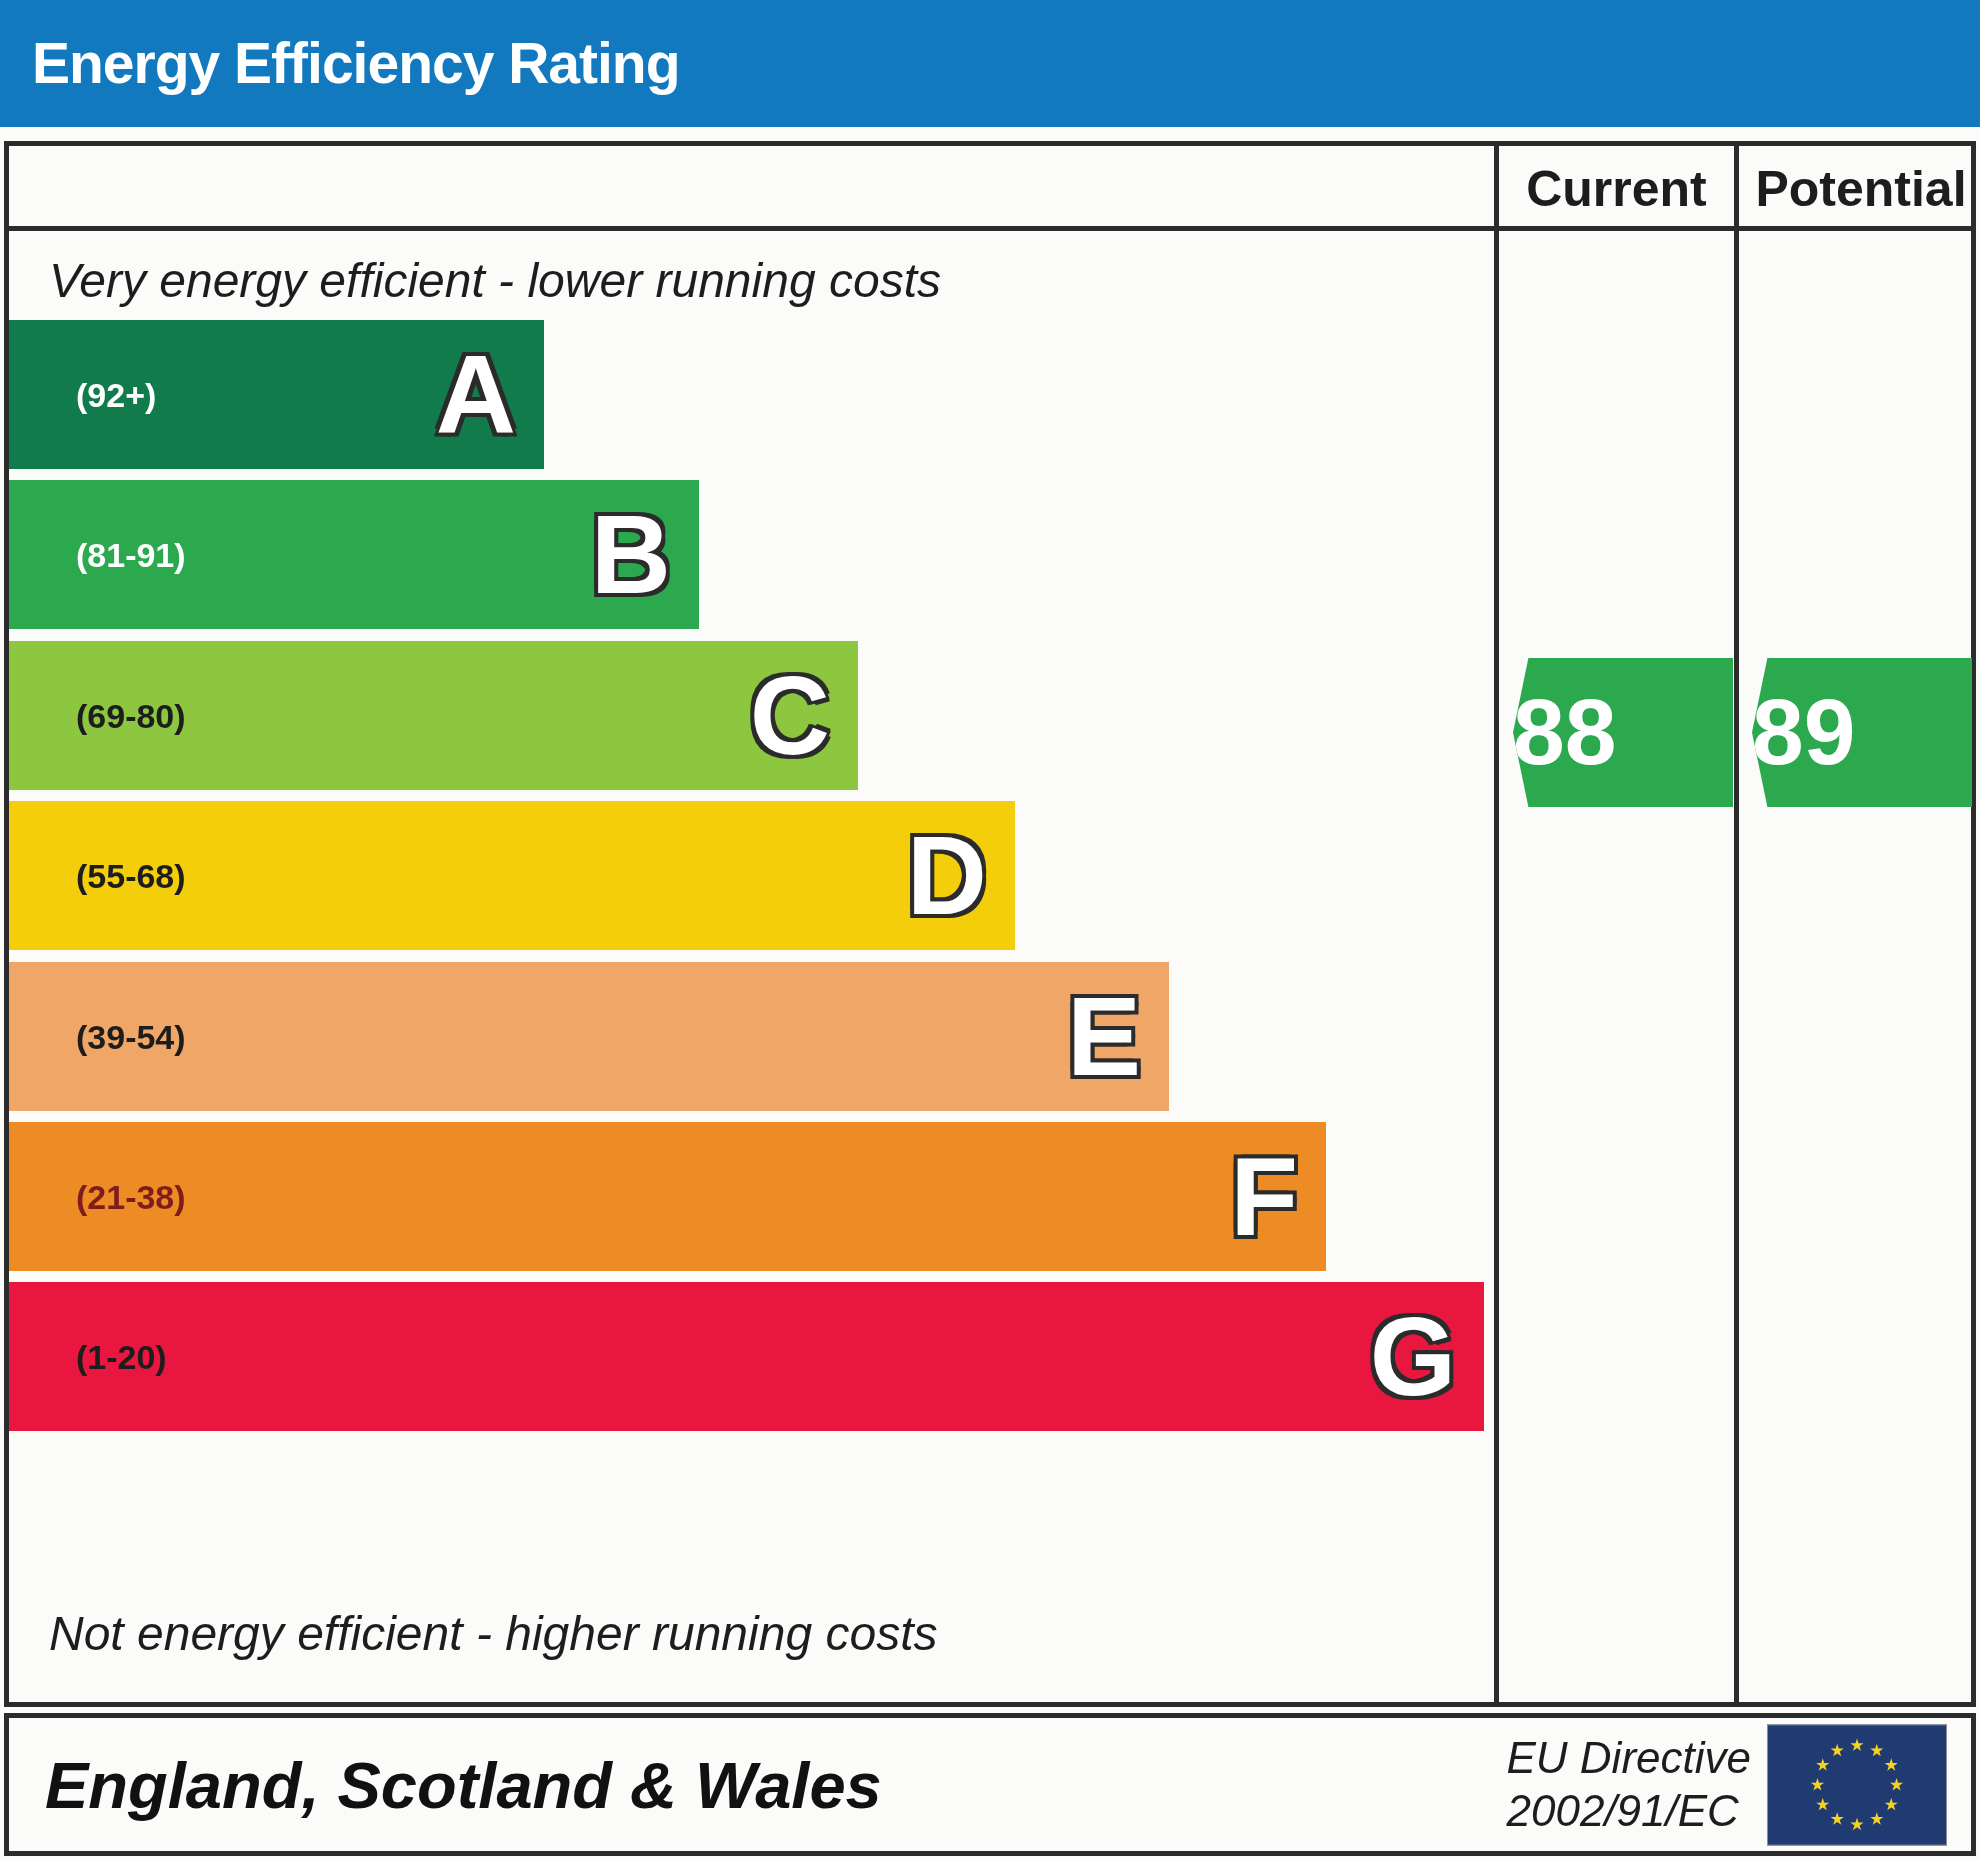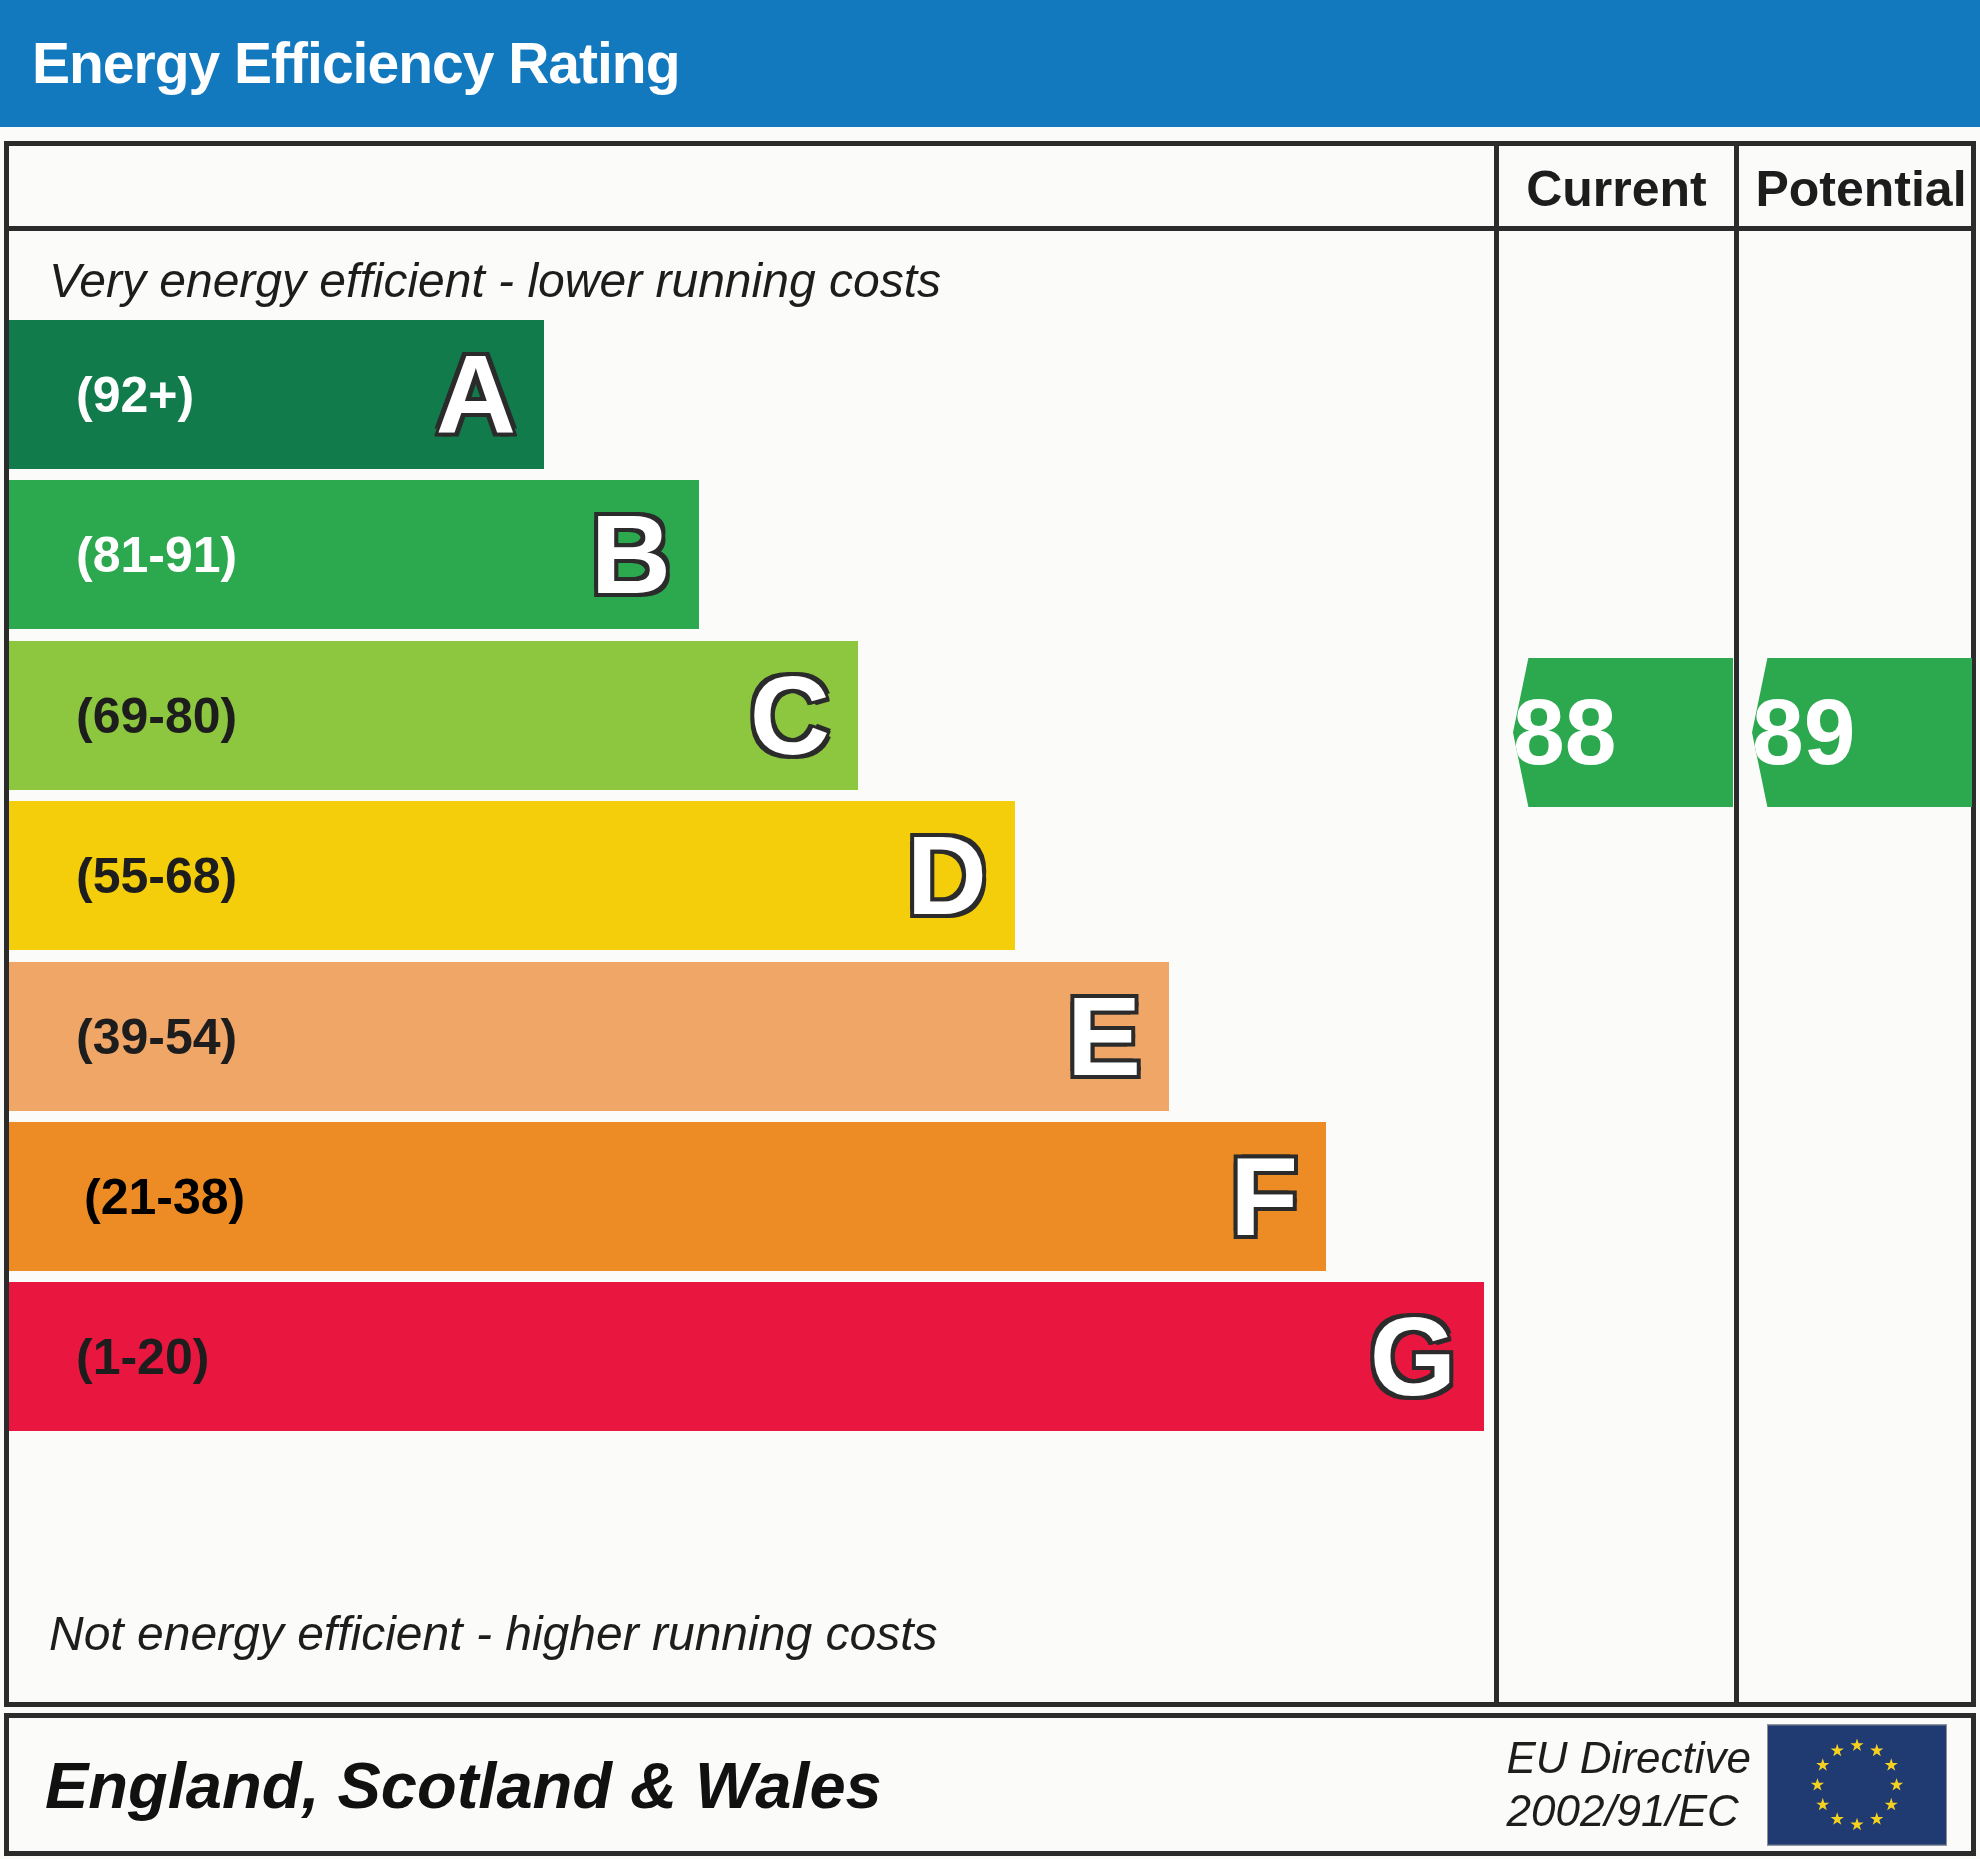--- a/index.html
+++ b/index.html
@@ -118,21 +118,21 @@
   .band {
     position: absolute;
     left: 0;
     height: 149px;
   }
   .band-range {
     position: absolute;
     left: 67px;
     top: 50%;
     transform: translateY(-50%);
-    font-size: 50px;
+    font-size: 34px;
     font-weight: bold;
     line-height: 1;
     white-space: nowrap;
   }
   .band-letter {
     position: absolute;
     right: 28px;
     top: 50%;
     transform: translateY(-50%);
     font-size: 111px;
@@ -252,21 +252,21 @@
           <span class="band-range" style="color:#1d1d1d;">(55-68)</span>
           <span class="band-letter">D</span>
         </div>
 
         <div class="band" style="top:642px; width:1160px; background:#f0a666;">
           <span class="band-range" style="color:#1d1d1d;">(39-54)</span>
           <span class="band-letter">E</span>
         </div>
 
         <div class="band" style="top:802px; width:1317px; background:#ed8b24;">
-          <span class="band-range" style="color:#000000;margin-left:8px;">(21-38)</span>
+          <span class="band-range" style="color:#7f1d1d;">(21-38)</span>
           <span class="band-letter">F</span>
         </div>
 
         <div class="band" style="top:962px; width:1475px; background:#e9173f;">
           <span class="band-range" style="color:#1d1d1d;">(1-20)</span>
           <span class="band-letter">G</span>
         </div>
       </div>
 
       <div class="caption bottom">Not energy efficient - higher running costs</div>

